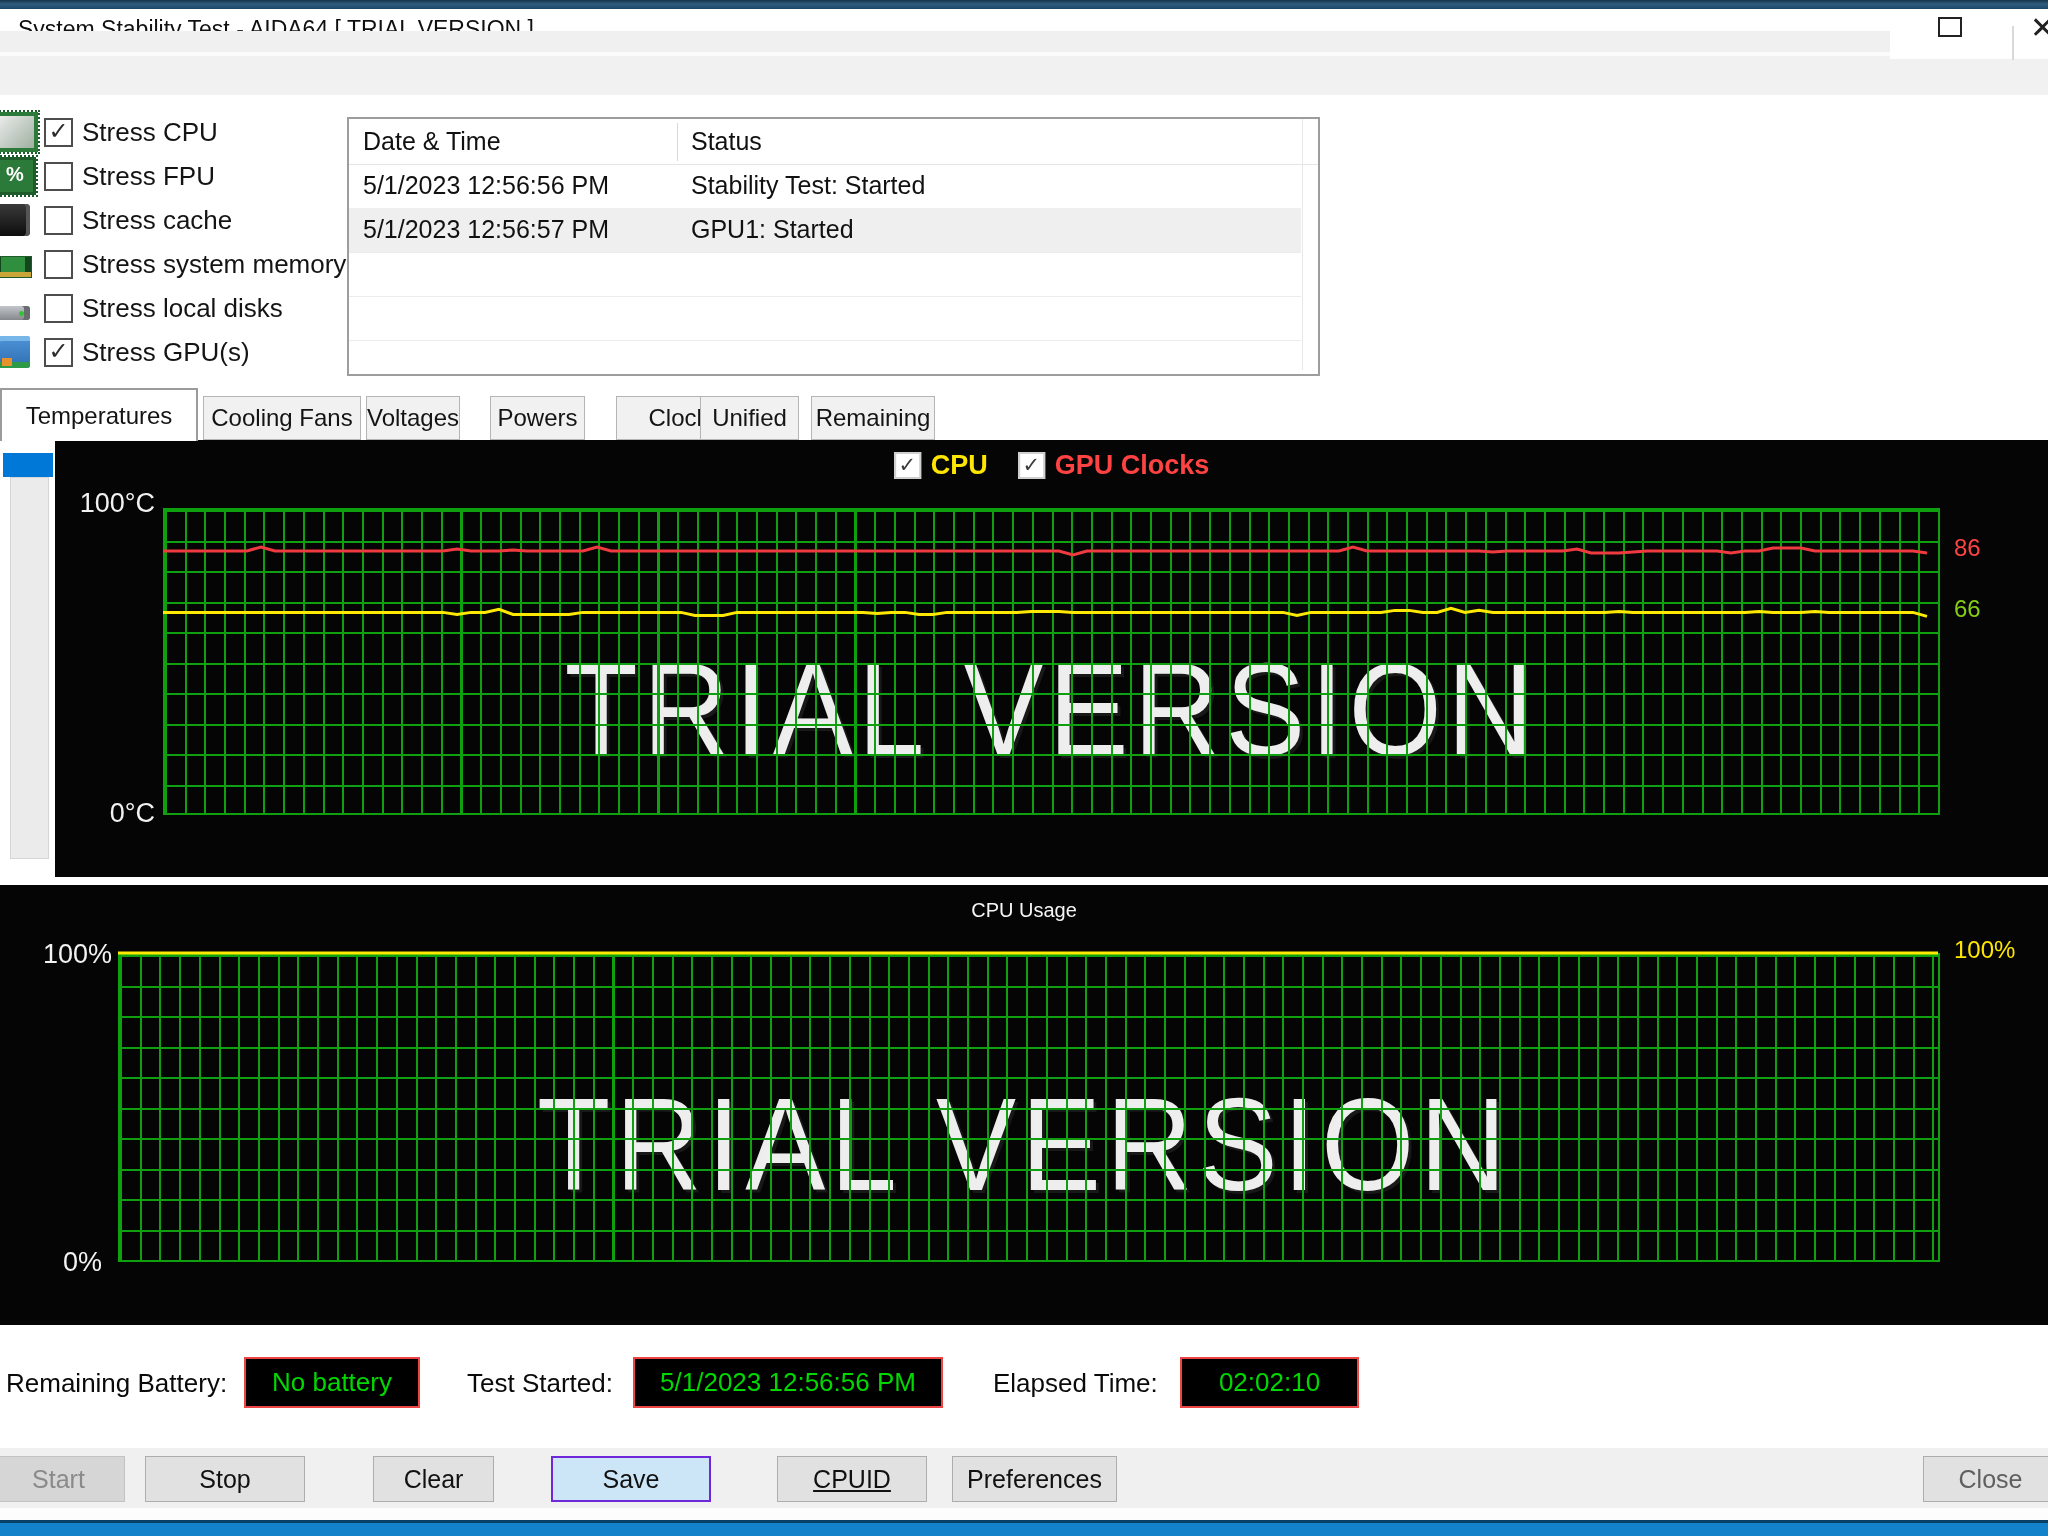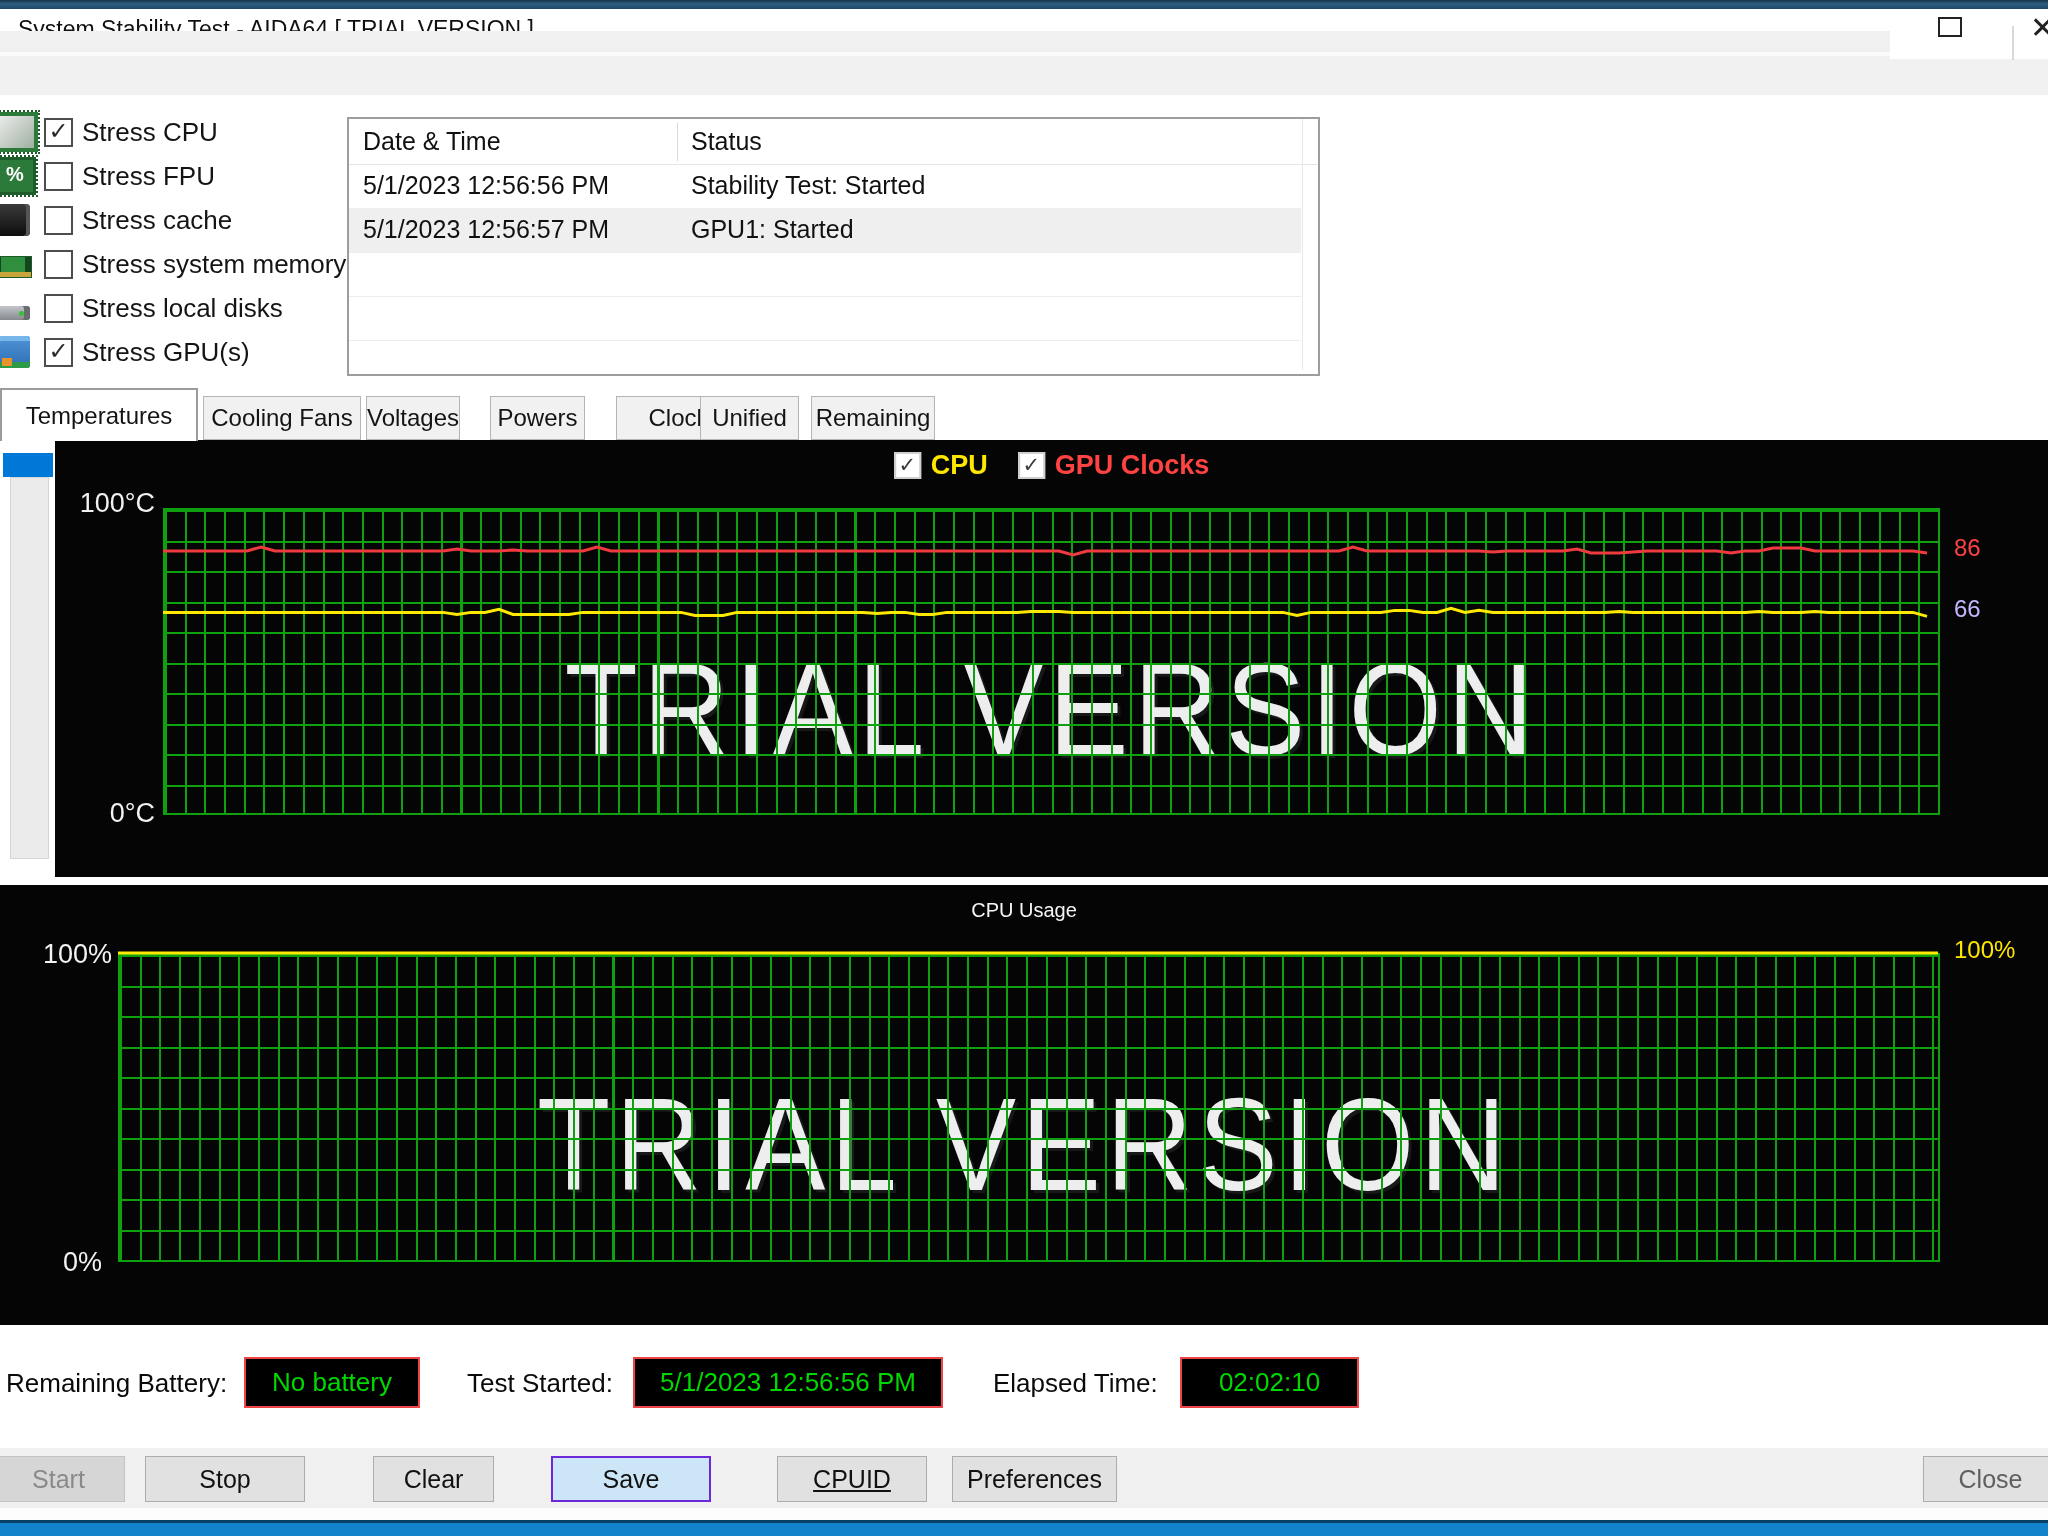--- a/index.html
+++ b/index.html
@@ -209,21 +209,21 @@
       <div class="legend-item">
         <span class="legend-cb"></span>
         <span style="color: rgb(255, 66, 66);">GPU Clocks</span>
       </div>
     </div>
     <span class="ytick" style="left:20px;top:48px;width:80px;">100°C</span>
     <span class="ytick" style="left:40px;top:358px;width:60px;">0°C</span>
     <div class="watermark" style="top:200px;">TRIAL VERSION</div>
     <div class="grid" id="grid1"></div>
   <span class="series-label" style="color: rgb(255, 66, 66); left: 1899px; top: 93.98px;">86</span>
-      <span class="series-label" style="color: #c4b5fd; left: 1899px; top: 155.38px;">66</span>
+      <span class="series-label" style="color: #84cc16; left: 1899px; top: 155.38px;">66</span>
       <svg width="1777" height="307" style="position: absolute; left: 108px; top: 68px; overflow: visible; z-index: 3;">
         <polyline points="0,42.980000000000004 14,42.980000000000004 28,42.980000000000004 42,42.980000000000004 56,42.980000000000004 70,42.980000000000004 84,42.980000000000004 98,38.980000000000004 112,42.980000000000004 126,42.980000000000004 140,42.980000000000004 154,42.980000000000004 168,42.980000000000004 182,42.980000000000004 196,42.980000000000004 210,42.980000000000004 224,42.980000000000004 238,42.980000000000004 252,42.980000000000004 266,42.980000000000004 280,42.980000000000004 294,40.980000000000004 308,42.980000000000004 322,42.980000000000004 336,42.980000000000004 350,41.980000000000004 364,42.980000000000004 378,42.980000000000004 392,42.980000000000004 406,42.980000000000004 420,42.980000000000004 434,38.980000000000004 448,42.980000000000004 462,42.980000000000004 476,42.980000000000004 490,42.980000000000004 504,42.980000000000004 518,42.980000000000004 532,42.980000000000004 546,42.980000000000004 560,42.980000000000004 574,42.980000000000004 588,42.980000000000004 602,42.980000000000004 616,42.980000000000004 630,42.980000000000004 644,42.980000000000004 658,42.980000000000004 672,42.980000000000004 686,42.980000000000004 700,42.980000000000004 714,42.980000000000004 728,42.980000000000004 742,42.980000000000004 756,42.980000000000004 770,42.980000000000004 784,42.980000000000004 798,42.980000000000004 812,42.980000000000004 826,42.980000000000004 840,42.980000000000004 854,42.980000000000004 868,42.980000000000004 882,42.980000000000004 896,42.980000000000004 910,46.980000000000004 924,42.980000000000004 938,42.980000000000004 952,42.980000000000004 966,42.980000000000004 980,42.980000000000004 994,42.980000000000004 1008,42.980000000000004 1022,42.980000000000004 1036,42.980000000000004 1050,42.980000000000004 1064,42.980000000000004 1078,42.980000000000004 1092,42.980000000000004 1106,42.980000000000004 1120,42.980000000000004 1134,42.980000000000004 1148,42.980000000000004 1162,42.980000000000004 1176,42.980000000000004 1190,38.980000000000004 1204,42.980000000000004 1218,42.980000000000004 1232,42.980000000000004 1246,42.980000000000004 1260,42.980000000000004 1274,42.980000000000004 1288,42.980000000000004 1302,42.980000000000004 1316,42.980000000000004 1330,43.980000000000004 1344,42.980000000000004 1358,42.980000000000004 1372,42.980000000000004 1386,42.980000000000004 1400,42.980000000000004 1414,40.980000000000004 1428,44.980000000000004 1442,44.980000000000004 1456,44.980000000000004 1470,43.980000000000004 1484,42.980000000000004 1498,42.980000000000004 1512,42.980000000000004 1526,42.980000000000004 1540,42.980000000000004 1554,42.980000000000004 1568,44.980000000000004 1582,42.980000000000004 1596,42.980000000000004 1610,39.980000000000004 1624,39.980000000000004 1638,39.980000000000004 1652,42.980000000000004 1666,42.980000000000004 1680,42.980000000000004 1694,42.980000000000004 1708,42.980000000000004 1722,42.980000000000004 1736,42.980000000000004 1750,42.980000000000004 1764,44.980000000000004" fill="none" stroke="#ef3b40" stroke-width="3"></polyline>
         <polyline points="0,104.38 14,104.38 28,104.38 42,104.38 56,104.38 70,104.38 84,104.38 98,104.38 112,104.38 126,104.38 140,104.38 154,104.38 168,104.38 182,104.38 196,104.38 210,104.38 224,104.38 238,104.38 252,104.38 266,104.38 280,104.38 294,106.38 308,104.38 322,104.38 336,101.38 350,106.38 364,106.38 378,106.38 392,106.38 406,106.38 420,104.38 434,104.38 448,104.38 462,104.38 476,104.38 490,104.38 504,104.38 518,104.38 532,107.38 546,107.38 560,107.38 574,104.38 588,104.38 602,104.38 616,104.38 630,104.38 644,104.38 658,104.38 672,104.38 686,104.38 700,104.38 714,105.38 728,104.38 742,104.38 756,106.38 770,106.38 784,104.38 798,104.38 812,104.38 826,104.38 840,104.38 854,104.38 868,103.38 882,103.38 896,103.38 910,104.38 924,104.38 938,104.38 952,104.38 966,104.38 980,104.38 994,104.38 1008,104.38 1022,104.38 1036,104.38 1050,104.38 1064,104.38 1078,104.38 1092,104.38 1106,104.38 1120,104.38 1134,107.38 1148,104.38 1162,104.38 1176,104.38 1190,104.38 1204,104.38 1218,104.38 1232,102.38 1246,102.38 1260,104.38 1274,104.38 1288,100.38 1302,104.38 1316,102.38 1330,104.38 1344,104.38 1358,104.38 1372,104.38 1386,104.38 1400,104.38 1414,104.38 1428,104.38 1442,104.38 1456,103.38 1470,104.38 1484,104.38 1498,104.38 1512,104.38 1526,104.38 1540,104.38 1554,104.38 1568,104.38 1582,104.38 1596,103.38 1610,104.38 1624,104.38 1638,104.38 1652,103.38 1666,104.38 1680,104.38 1694,104.38 1708,104.38 1722,104.38 1736,104.38 1750,104.38 1764,108.38" fill="none" stroke="#ffe900" stroke-width="3"></polyline>
       </svg>
     </div>
 
   <div class="abs chart-panel" id="chart2">
     <div class="chart-title">CPU Usage</div>
     <span class="ytick" style="left:42px;top:54px;width:70px;">100%</span>
     <span class="ytick" style="left:52px;top:362px;width:50px;">0%</span>

